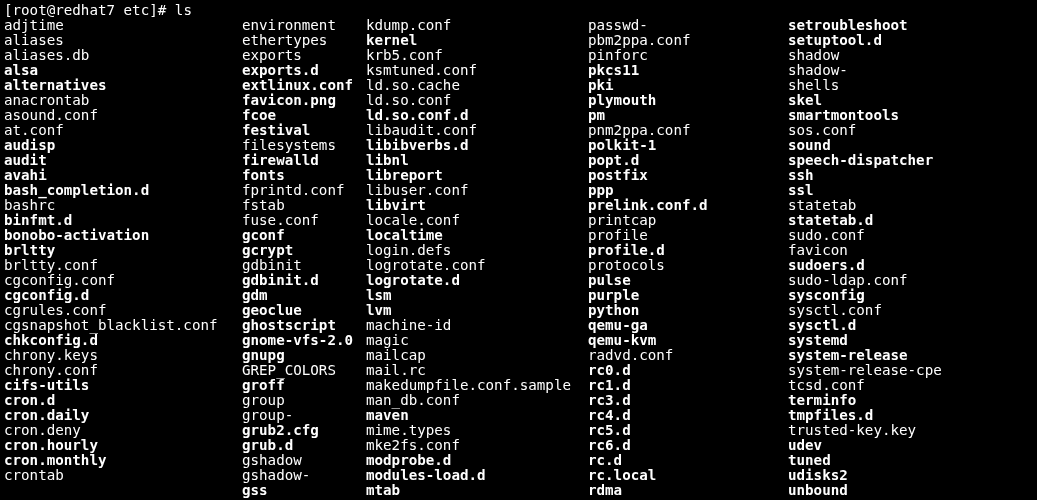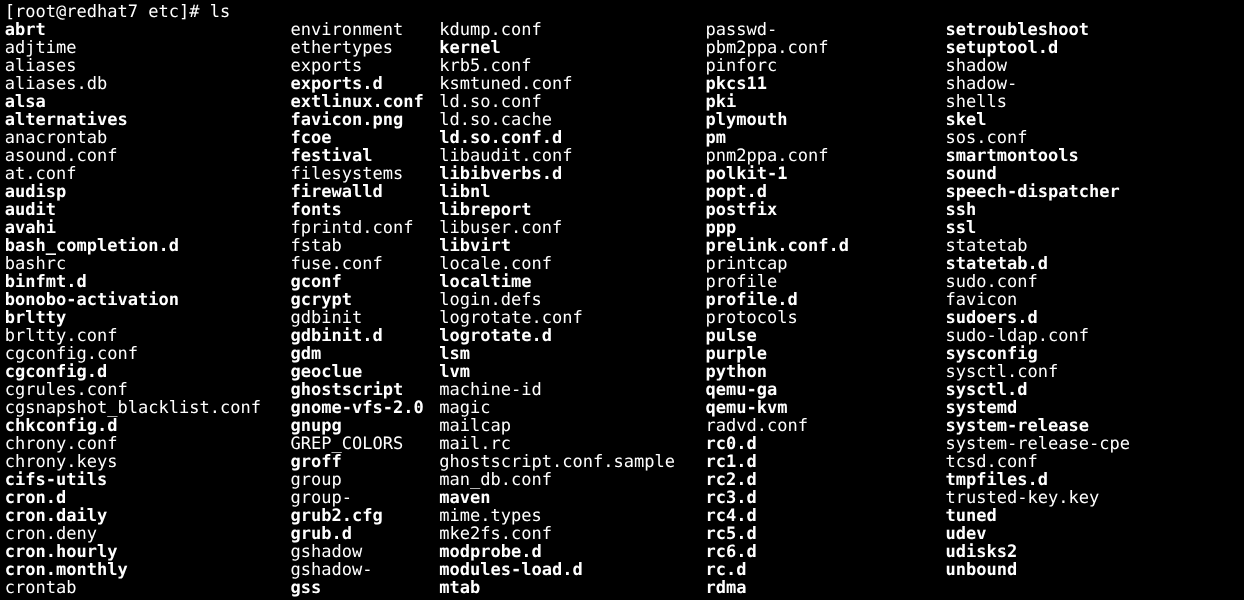--- a/index.html
+++ b/index.html
@@ -34,21 +34,20 @@
 </style>
 </head>
 <body>
 
 <div class="terminal">
   <div class="prompt-line">
     <span>[root@redhat7 etc]# </span><span>ls</span>
   </div>
   <div class="cols">
     <div class="col c0" id="col0">
-        <span class="entry bold">abrt</span>
         <span class="entry">adjtime</span>
         <span class="entry">aliases</span>
         <span class="entry">aliases.db</span>
         <span class="entry bold">alsa</span>
         <span class="entry bold">alternatives</span>
         <span class="entry">anacrontab</span>
         <span class="entry">asound.conf</span>
         <span class="entry">at.conf</span>
         <span class="entry bold">audisp</span>
         <span class="entry bold">audit</span>
@@ -57,22 +56,22 @@
         <span class="entry">bashrc</span>
         <span class="entry bold">binfmt.d</span>
         <span class="entry bold">bonobo-activation</span>
         <span class="entry bold">brltty</span>
         <span class="entry">brltty.conf</span>
         <span class="entry">cgconfig.conf</span>
         <span class="entry bold">cgconfig.d</span>
         <span class="entry">cgrules.conf</span>
         <span class="entry">cgsnapshot_blacklist.conf</span>
         <span class="entry bold">chkconfig.d</span>
+        <span class="entry">chrony.keys</span>
         <span class="entry">chrony.conf</span>
-        <span class="entry">chrony.keys</span>
         <span class="entry bold">cifs-utils</span>
         <span class="entry bold">cron.d</span>
         <span class="entry bold">cron.daily</span>
         <span class="entry">cron.deny</span>
         <span class="entry bold">cron.hourly</span>
         <span class="entry bold">cron.monthly</span>
         <span class="entry">crontab</span>
       </div>
     <div class="col c1" id="col1">
         <span class="entry">environment</span>
@@ -107,41 +106,41 @@
         <span class="entry">gshadow</span>
         <span class="entry">gshadow-</span>
         <span class="entry bold">gss</span>
         <span class="entry bold">gssproxy</span>
       </div>
     <div class="col c2" id="col2">
         <span class="entry">kdump.conf</span>
         <span class="entry bold">kernel</span>
         <span class="entry">krb5.conf</span>
         <span class="entry">ksmtuned.conf</span>
+        <span class="entry">ld.so.cache</span>
         <span class="entry">ld.so.conf</span>
-        <span class="entry">ld.so.cache</span>
         <span class="entry bold">ld.so.conf.d</span>
         <span class="entry">libaudit.conf</span>
         <span class="entry bold">libibverbs.d</span>
         <span class="entry bold">libnl</span>
         <span class="entry bold">libreport</span>
         <span class="entry">libuser.conf</span>
         <span class="entry bold">libvirt</span>
         <span class="entry">locale.conf</span>
         <span class="entry bold">localtime</span>
         <span class="entry">login.defs</span>
         <span class="entry">logrotate.conf</span>
         <span class="entry bold">logrotate.d</span>
         <span class="entry bold">lsm</span>
         <span class="entry bold">lvm</span>
         <span class="entry">machine-id</span>
         <span class="entry">magic</span>
         <span class="entry">mailcap</span>
         <span class="entry">mail.rc</span>
-        <span class="entry">ghostscript.conf.sample</span>
+        <span class="entry">makedumpfile.conf.sample</span>
         <span class="entry">man_db.conf</span>
         <span class="entry bold">maven</span>
         <span class="entry">mime.types</span>
         <span class="entry">mke2fs.conf</span>
         <span class="entry bold">modprobe.d</span>
         <span class="entry bold">modules-load.d</span>
         <span class="entry bold">mtab</span>
       </div>
     <div class="col c3" id="col3">
         <span class="entry">passwd-</span>
@@ -162,55 +161,56 @@
         <span class="entry bold">profile.d</span>
         <span class="entry">protocols</span>
         <span class="entry bold">pulse</span>
         <span class="entry bold">purple</span>
         <span class="entry bold">python</span>
         <span class="entry bold">qemu-ga</span>
         <span class="entry bold">qemu-kvm</span>
         <span class="entry">radvd.conf</span>
         <span class="entry bold">rc0.d</span>
         <span class="entry bold">rc1.d</span>
-        <span class="entry bold">rc2.d</span>
         <span class="entry bold">rc3.d</span>
         <span class="entry bold">rc4.d</span>
         <span class="entry bold">rc5.d</span>
         <span class="entry bold">rc6.d</span>
         <span class="entry bold">rc.d</span>
+        <span class="entry bold">rc.local</span>
         <span class="entry bold">rdma</span>
       </div>
     <div class="col c4" id="col4">
         <span class="entry bold">setroubleshoot</span>
         <span class="entry bold">setuptool.d</span>
         <span class="entry">shadow</span>
         <span class="entry">shadow-</span>
         <span class="entry">shells</span>
         <span class="entry bold">skel</span>
+        <span class="entry bold">smartmontools</span>
         <span class="entry">sos.conf</span>
-        <span class="entry bold">smartmontools</span>
         <span class="entry bold">sound</span>
         <span class="entry bold">speech-dispatcher</span>
         <span class="entry bold">ssh</span>
         <span class="entry bold">ssl</span>
         <span class="entry">statetab</span>
         <span class="entry bold">statetab.d</span>
         <span class="entry">sudo.conf</span>
         <span class="entry">favicon</span>
         <span class="entry bold">sudoers.d</span>
         <span class="entry">sudo-ldap.conf</span>
         <span class="entry bold">sysconfig</span>
         <span class="entry">sysctl.conf</span>
         <span class="entry bold">sysctl.d</span>
         <span class="entry bold">systemd</span>
         <span class="entry bold">system-release</span>
         <span class="entry">system-release-cpe</span>
         <span class="entry">tcsd.conf</span>
+        <span class="entry bold">terminfo</span>
         <span class="entry bold">tmpfiles.d</span>
         <span class="entry">trusted-key.key</span>
+        <span class="entry bold">udev</span>
         <span class="entry bold">tuned</span>
-        <span class="entry bold">udev</span>
         <span class="entry bold">udisks2</span>
         <span class="entry bold">unbound</span>
       </div>
   </div>
 </div>
 
 </body></html>

